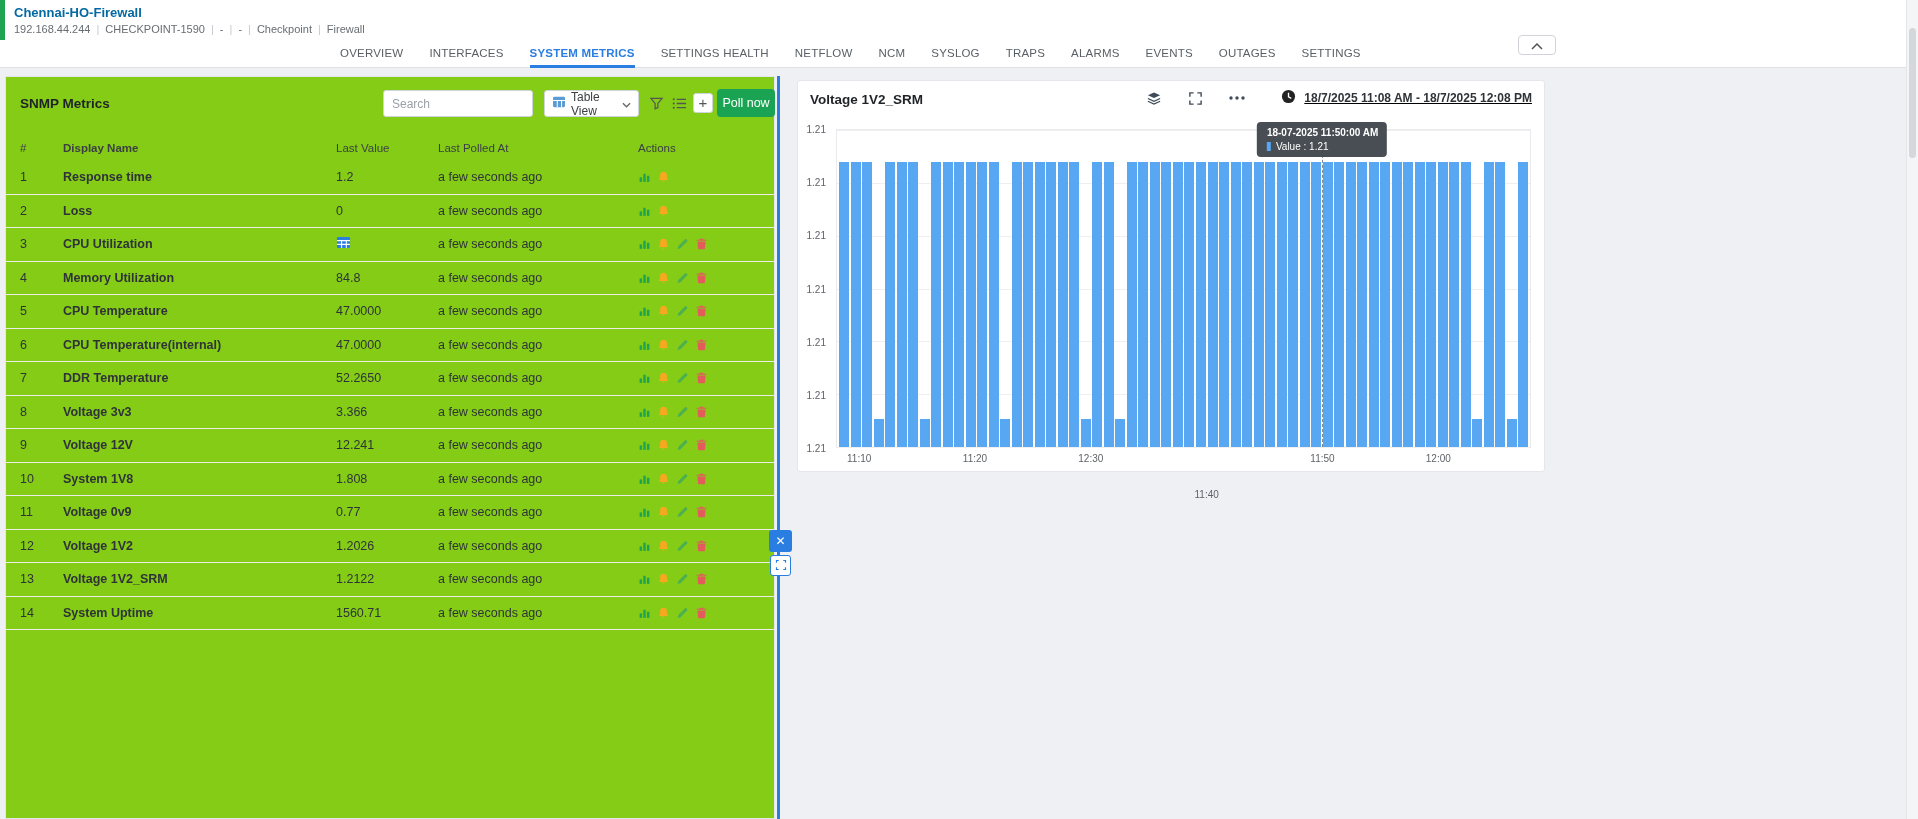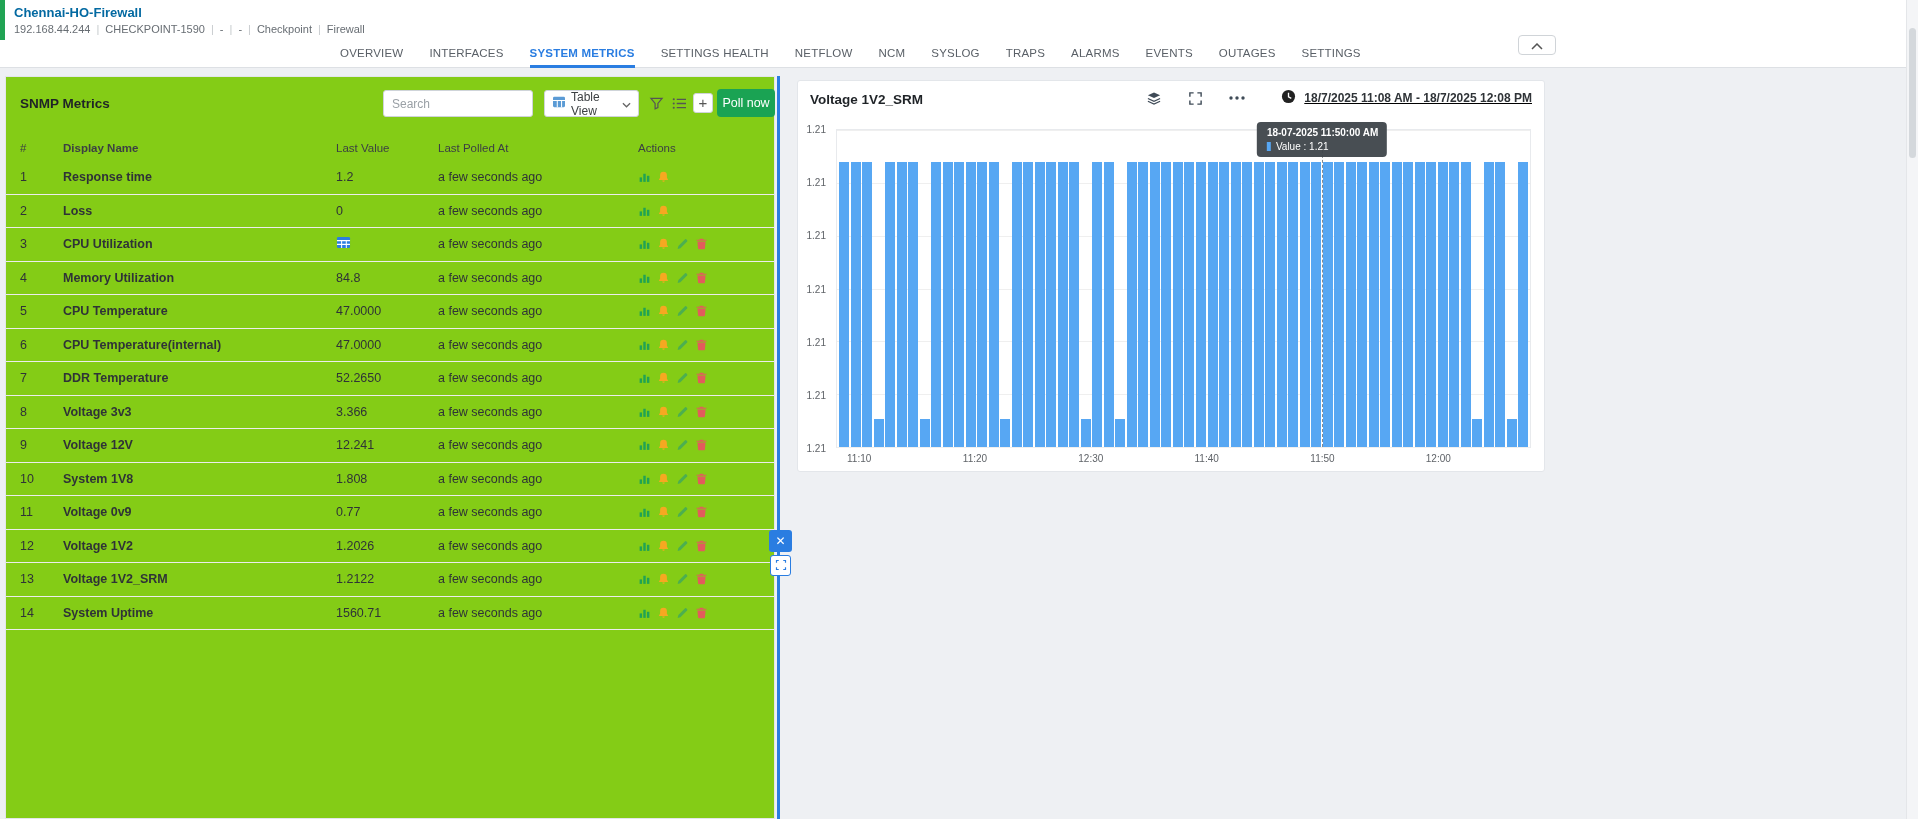--- a/index.html
+++ b/index.html
@@ -695,21 +695,21 @@
           <div class="tt2">
             <span class="tt-mark"></span>
             <span>Value : 1.21</span>
           </div>
         </div>
       </div>
       <div class="xlabels">
           <span class="xlab" style="left: 3.33333%;">11:10</span>
           <span class="xlab" style="left: 20%;">11:20</span>
           <span class="xlab" style="left: 36.6667%;">12:30</span>
-          <span class="xlab" style="left: 53.3333%;">11:40</span>
+          <span class="xlab" style="left: 53.3333%; margin-top: 36px;">11:40</span>
           <span class="xlab" style="left: 70%;">11:50</span>
           <span class="xlab" style="left: 86.6667%; text-align: right;">12:00</span>
         </div>
     </section>
 
   </div>
 
   <div class="scrollbar">
       <div class="scroll-thumb"></div>
     </div>

